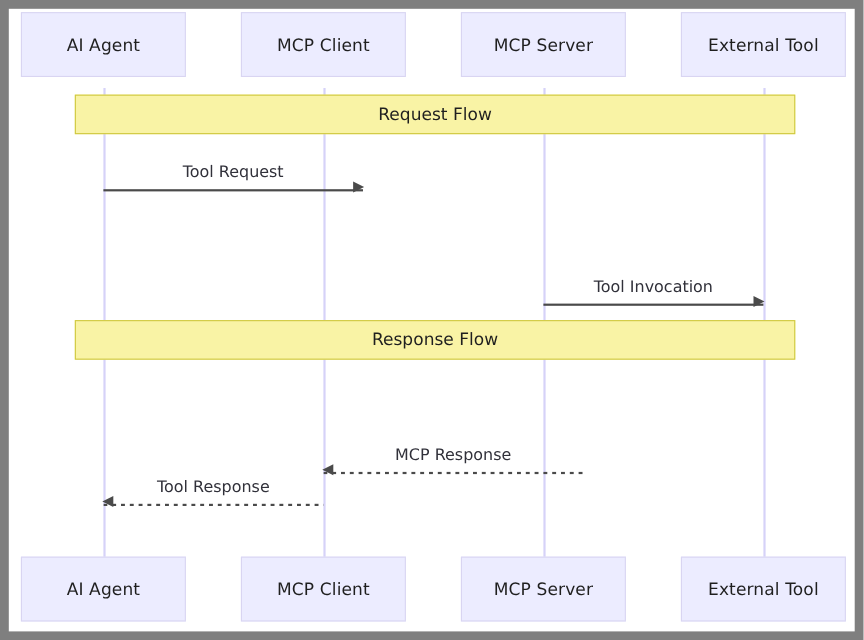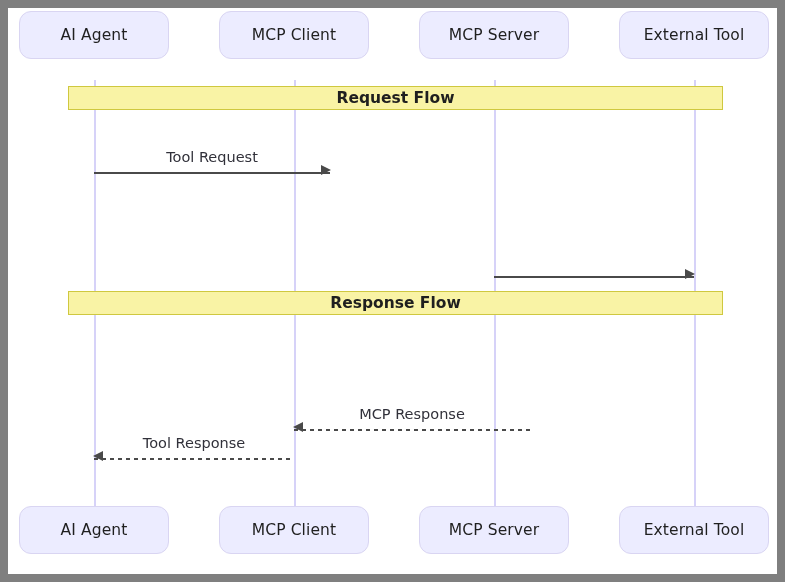--- a/index.html
+++ b/index.html
@@ -38,49 +38,48 @@
     position: absolute;
     width: 2px;
     background: #d6d2f8;
   }
 
   
   .participant {
     position: absolute;
     box-sizing: border-box;
     width: 150px;
-    height: 48px;
+    height: 59px;
     background: #ececff;
     border: 1px solid #d9d5f2;
-    border-radius: 12px;
+    border-radius: 0;
     display: flex;
     align-items: center;
     justify-content: center;
   }
   .participant-label {
     font-size: 15.5px;
     color: #1f1f1f;
     font-family: "DejaVu Sans", sans-serif;
     letter-spacing: 0.1px;
     white-space: nowrap;
   }
 
   
   .flow-banner {
     position: absolute;
     box-sizing: border-box;
     left: 60px;
     width: 655px;
-    height: 24px;
+    height: 36px;
     background: #f9f3a5;
     border: 1px solid #cfc83f;
     display: flex;
     align-items: center;
     justify-content: center;
-    font-weight: bold;
   }
   .flow-banner-label {
     font-size: 15.5px;
     color: #1f1f1f;
     white-space: nowrap;
   }
 
   
   .message {
     position: absolute;
@@ -160,20 +159,21 @@
 
     <div class="message" style="left:86px; top:130px; width:236px;">
       <span class="message-label">Tool Request</span>
       <div class="message-line solid">
         <span class="arrow-head right"></span>
       </div>
     </div>
 
 
     <div class="message" style="left:486px; top:234px; width:200px;">
+      <span class="message-label">Tool Invocation</span>
       <div class="message-line solid">
         <span class="arrow-head right"></span>
       </div>
     </div>
 
     <div class="flow-banner" style="top:283px;">
       <span class="flow-banner-label">Response Flow</span>
     </div>
 
 

